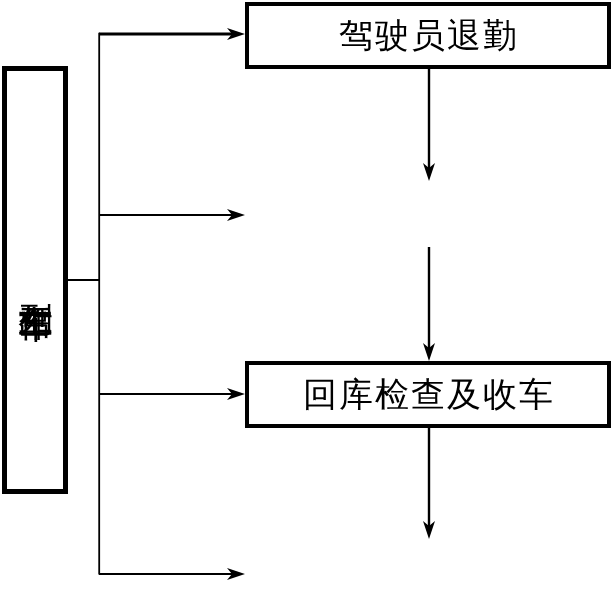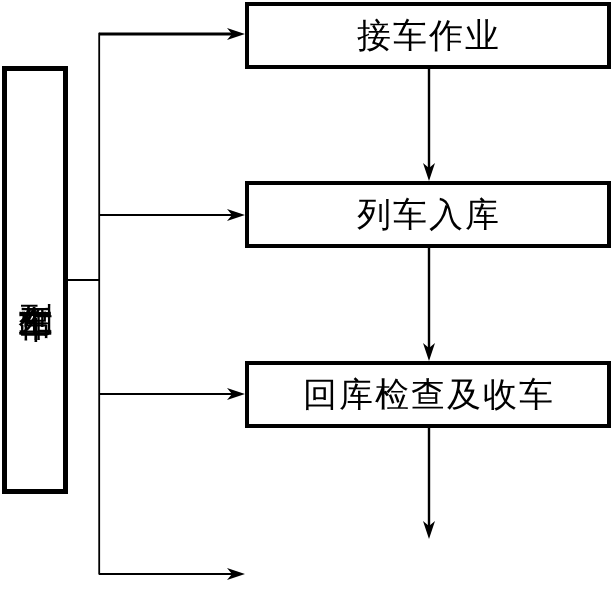--- a/index.html
+++ b/index.html
@@ -91,25 +91,22 @@
 
     <path d="M429,427 V530" stroke="#000000" stroke-width="2.4" fill="none"></path>
     <polygon points="429,539 423,521 429,526 435,521" fill="#000000"></polygon>
   </svg>
 
   <div class="node side">
     <div class="vtext">列车出车工作</div>
   </div>
 
   <div class="node step step1">
-    <span>接车作业</span>
+    <span>驾驶员退勤</span>
   </div>
 
-  <div class="node step step2">
-    <span>列车入库</span>
-  </div>
 
   <div class="node step step3">
     <span>回库检查及收车</span>
   </div>
 
 
 </div>
 
 </body></html>

